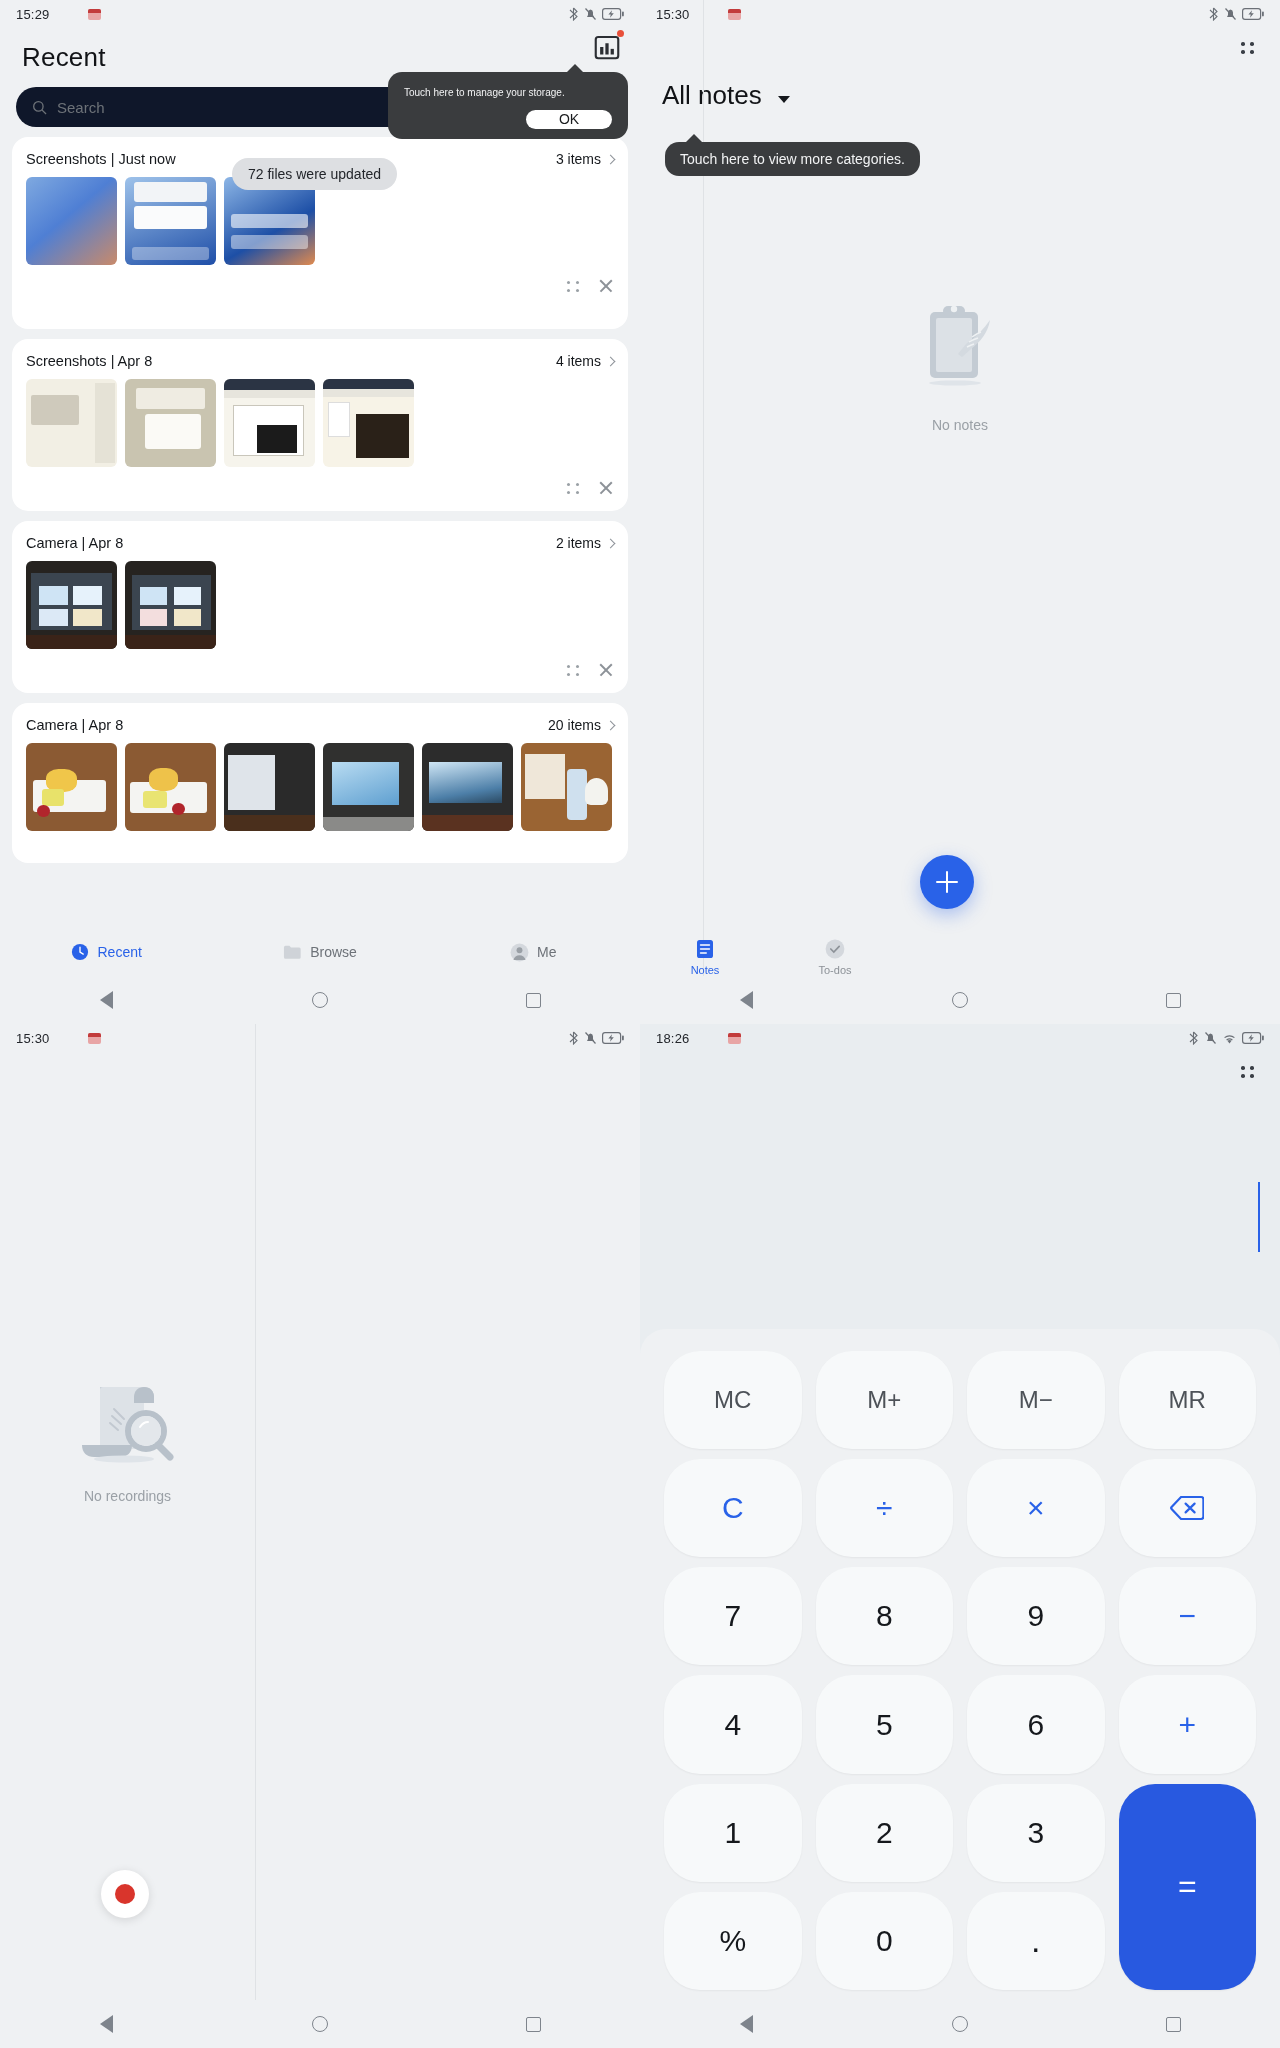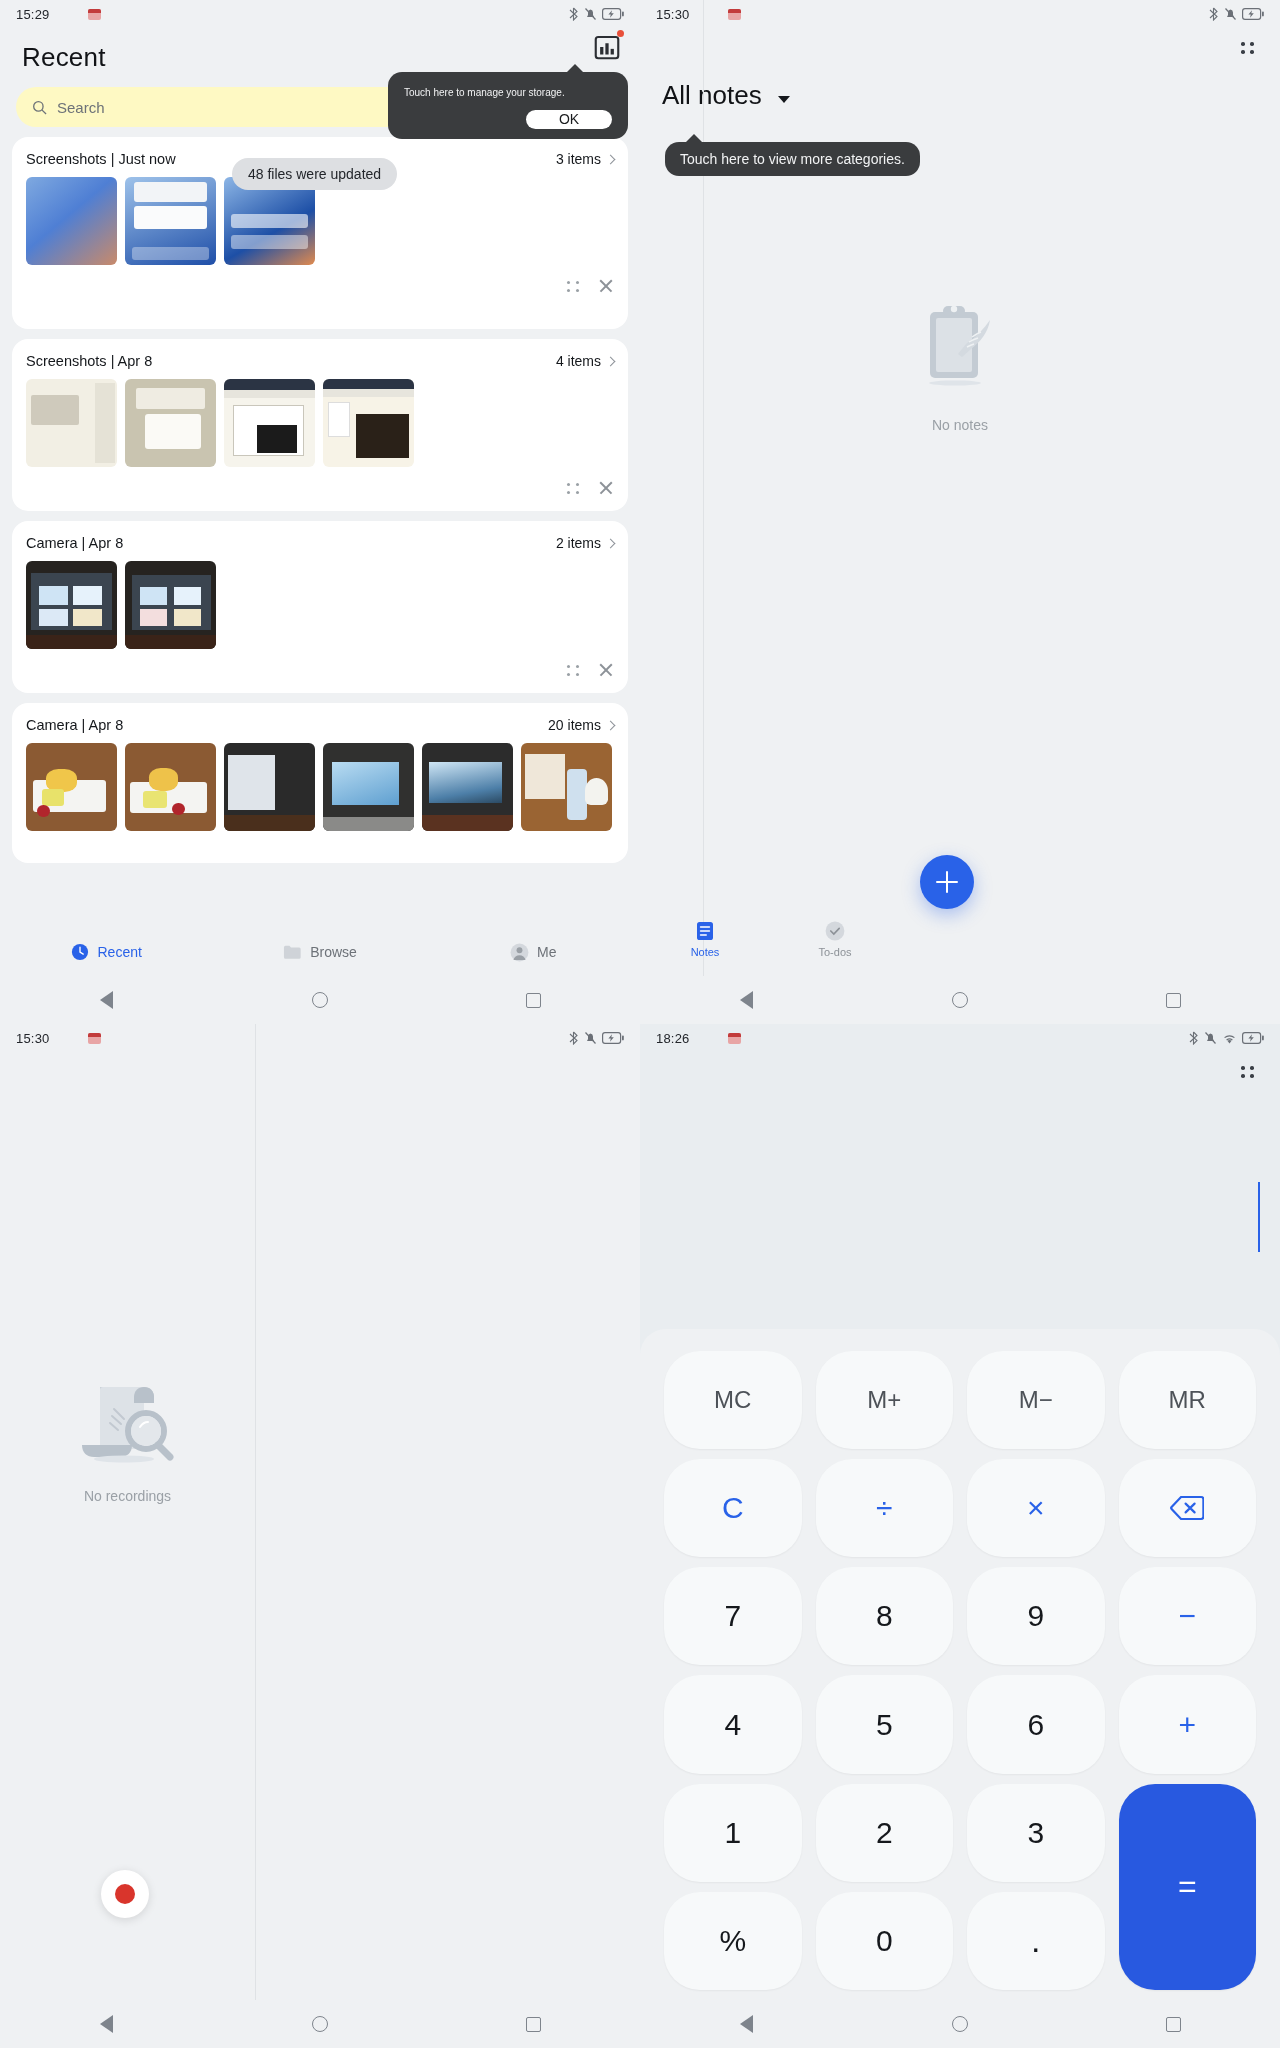--- a/index.html
+++ b/index.html
@@ -65,21 +65,21 @@
   }
   .storage-icon {
     position: absolute; right: 18px; top: 32px; width: 30px; height: 30px;
   }
   .storage-badge {
     position: absolute; right: 16px; top: 30px; width: 7px; height: 7px;
     border-radius: 50%; background: #e8503a;
   }
   .searchbar {
     margin: 14px 16px 0 16px; height: 40px; border-radius: 20px;
-    background: #fef9c3; display: flex; align-items: center; padding: 0 16px;
+    background: #0f172a; display: flex; align-items: center; padding: 0 16px;
     gap: 10px;
   }
   .searchbar .ph { font-size: 15px; color: #6d7278; }
   .card {
     background: #fff; border-radius: 16px; margin: 10px 12px 0 12px;
     position: relative; padding: 14px 14px 0 14px; overflow: hidden;
   }
   .card-head { display: flex; align-items: center; }
   .card-title { font-size: 14.5px; color: #15181c; }
   .card-count { margin-left: auto; font-size: 14px; color: #15181c; display:flex; align-items:center; gap:6px; }
@@ -136,21 +136,21 @@
   .fab {
     position:absolute; left: 280px; top: 855px; width: 54px; height: 54px;
     border-radius: 50%; background:#2962e8; box-shadow: 0 6px 18px rgba(41,98,232,.35);
     display:flex; align-items:center; justify-content:center;
   }
   .fab::before, .fab::after { content:""; position:absolute; background:#fff; border-radius:2px; }
   .fab::before { width:22px; height:2.6px; }
   .fab::after  { width:2.6px; height:22px; }
   .notes-tabs {
     position:absolute; left:0; bottom:48px; width: 260px; height: 56px;
-    display:flex; align-items:flex-start;
+    display:flex; align-items:flex-end;
   }
   .ntab { flex:1; display:flex; flex-direction:column; align-items:center; gap:4px; }
   .ntab span { font-size: 11px; color:#8d9298; }
   .ntab.active span { color:#2962e8; }
 
   
   #panel-recorder .rtop { display:flex; align-items:center; padding: 14px 0 0 22px; }
   #panel-recorder .rtitle { font-size: 25px; color:#111316; }
   .rec-btn {
     position:absolute; left: 101px; bottom: 130px; width: 48px; height: 48px;
@@ -373,21 +373,21 @@
         <div style="position:absolute;left:0;bottom:0;width:100%;height:18%;background:#5a3220"></div>
       </div>
       <div class="thumb" style="background:#9a6433">
         <div style="position:absolute;left:4%;top:12%;width:44%;height:52%;background:#efe7d9"></div>
         <div style="position:absolute;left:50%;top:30%;width:22%;height:58%;background:#cfe0ee;border-radius:4px"></div>
         <div style="position:absolute;right:4%;top:40%;width:26%;height:30%;background:#f3f3ef;border-radius:50% 50% 6px 6px"></div>
       </div>
     </div>
   </div>
 
-  <div class="pill-toast">48 files were updated</div>
+  <div class="pill-toast">72 files were updated</div>
 
   <div class="tip-dark" id="tip-storage">
     <div class="tip-arrow-up" style="right:44px"></div>
     <div class="txt">Touch here to manage your storage.</div>
     <div class="ok">OK</div>
   </div>
 
   <div class="tabbar">
     <div class="tab active">
       <svg width="18" height="18" viewBox="0 0 20 20">

